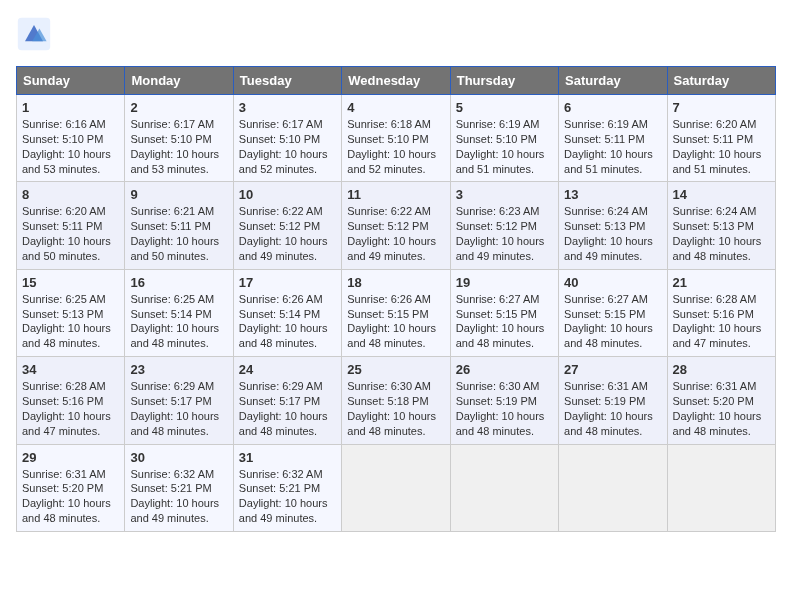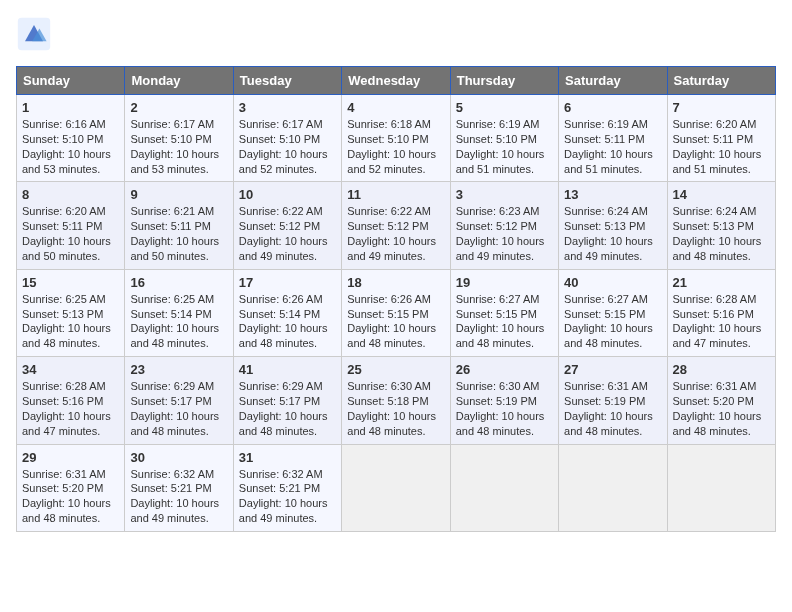--- a/index.html
+++ b/index.html
@@ -212,21 +212,21 @@
       <tr>
         <td>
           <span class="day-num">34</span>
           <span class="cell-text">Sunrise: 6:28 AM<br>Sunset: 5:16 PM<br>Daylight: 10 hours and 47 minutes.</span>
         </td>
         <td>
           <span class="day-num">23</span>
           <span class="cell-text">Sunrise: 6:29 AM<br>Sunset: 5:17 PM<br>Daylight: 10 hours and 48 minutes.</span>
         </td>
         <td>
-          <span class="day-num">41</span>
+          <span class="day-num">24</span>
           <span class="cell-text">Sunrise: 6:29 AM<br>Sunset: 5:17 PM<br>Daylight: 10 hours and 48 minutes.</span>
         </td>
         <td>
           <span class="day-num">25</span>
           <span class="cell-text">Sunrise: 6:30 AM<br>Sunset: 5:18 PM<br>Daylight: 10 hours and 48 minutes.</span>
         </td>
         <td>
           <span class="day-num">26</span>
           <span class="cell-text">Sunrise: 6:30 AM<br>Sunset: 5:19 PM<br>Daylight: 10 hours and 48 minutes.</span>
         </td>

